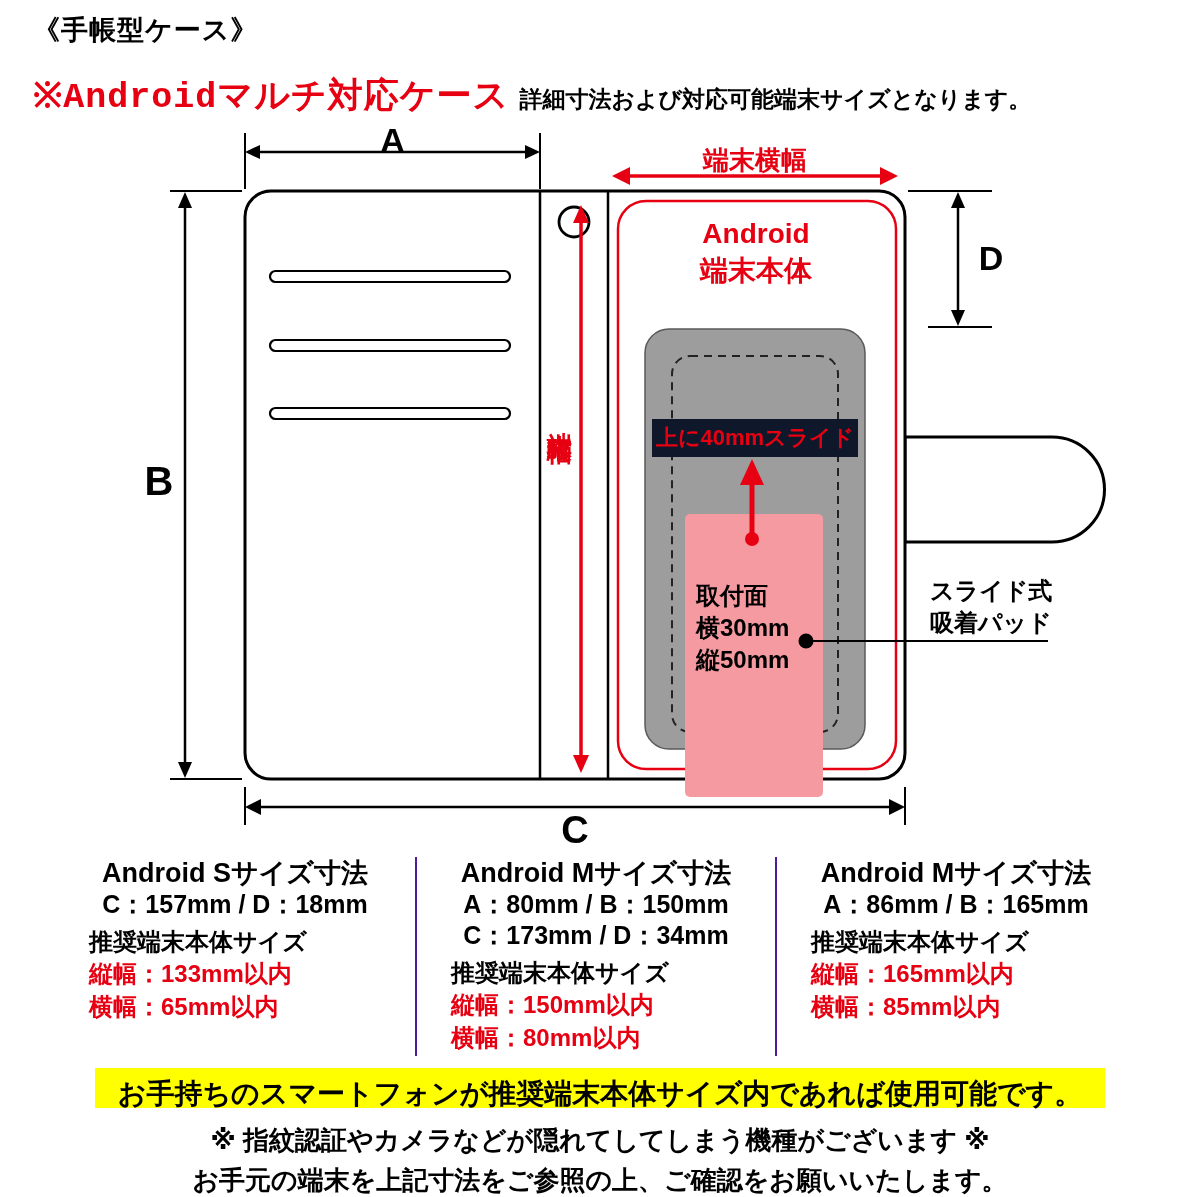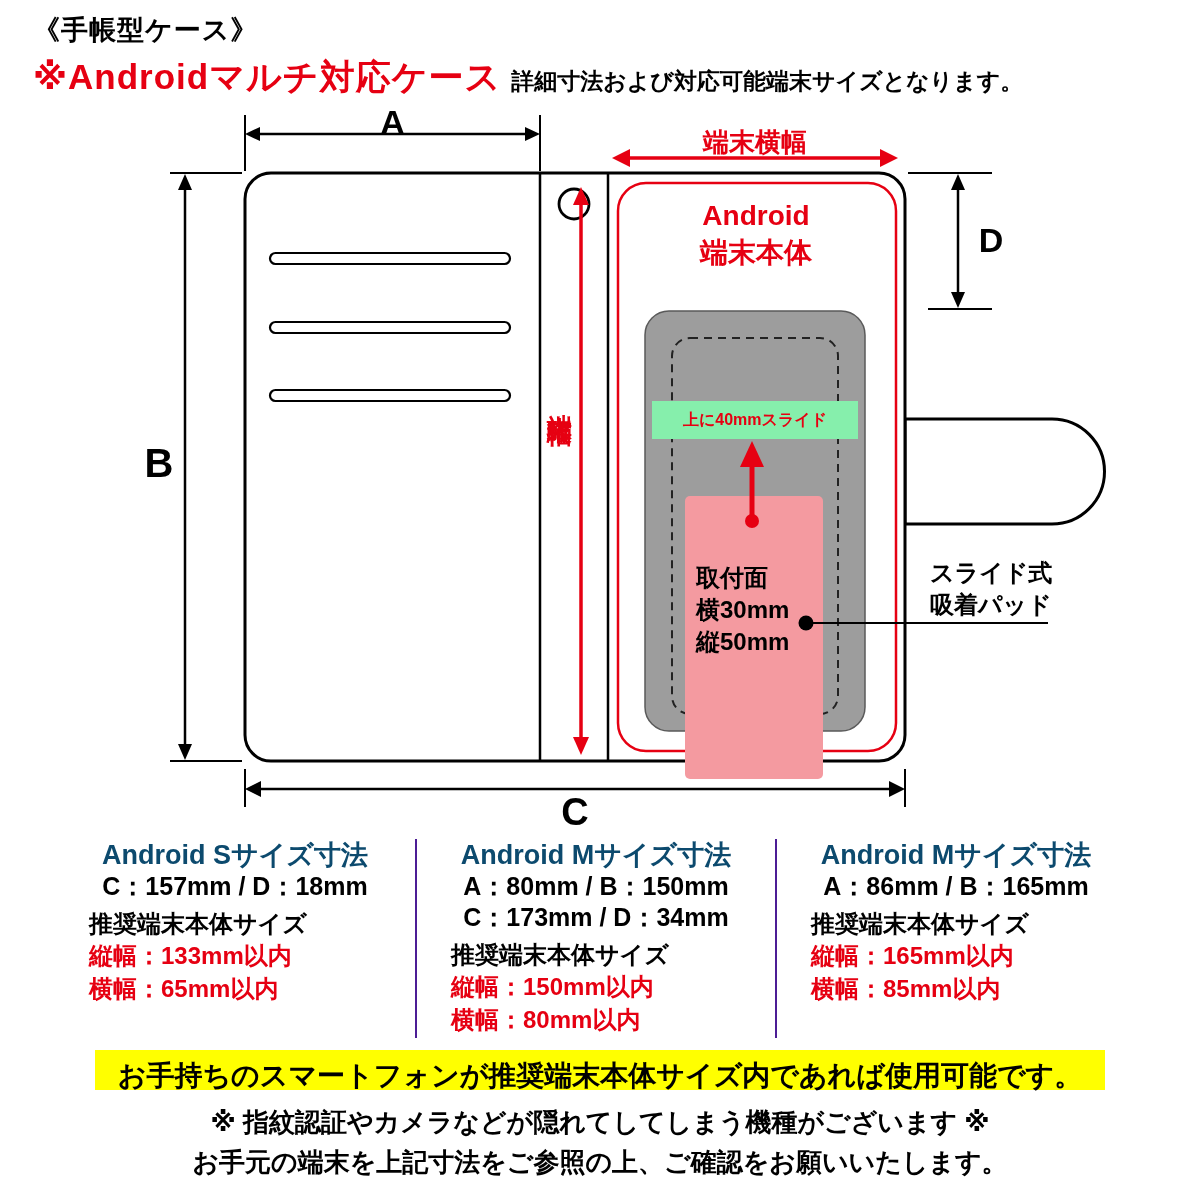--- a/index.html
+++ b/index.html
@@ -2,44 +2,44 @@
 <html><head>
 <meta charset="utf-8">
 <style>
   html,body{margin:0;padding:0;background:#fff;}
   body{width:1200px;height:1197px;overflow:hidden;font-family:"Liberation Sans","DejaVu Sans",sans-serif;color:#000;}
   .page{position:relative;width:1200px;height:1197px;}
 
   
   .hdr{padding:12px 0 0 33px;}
   .hdr-cat{font-size:27px;font-weight:600;letter-spacing:1px;}
-  .hdr-row{display:flex;align-items:baseline;gap:10px;margin-top:6px;}
+  .hdr-row{display:flex;align-items:baseline;gap:10px;margin-top:22px;font-family:Liberation Mono, monospace;}
   .hdr-title{color:#e60012;font-size:35px;font-weight:800;letter-spacing:1px;}
   .hdr-sub{font-size:23px;font-weight:700;}
 
   
   .diagram{position:relative;width:1200px;height:720px;}
   .diagram svg{position:absolute;left:0;top:0;}
   .dlbl{position:absolute;z-index:2;}
   .lbl-a{left:245px;top:2px;width:295px;text-align:center;font-size:34px;font-weight:800;}
   .lbl-devw{left:612px;top:24px;width:286px;text-align:center;font-size:26px;font-weight:800;color:#e60012;}
   .lbl-b{left:136px;top:340px;width:46px;text-align:center;font-size:40px;font-weight:800;}
   .lbl-c{left:455px;top:690px;width:240px;text-align:center;font-size:38px;font-weight:800;}
   .lbl-d{left:968px;top:120px;width:46px;text-align:center;font-size:34px;font-weight:800;}
   .lbl-android{left:640px;top:96px;width:232px;text-align:center;color:#e60012;font-size:28px;font-weight:800;line-height:37px;}
   .lbl-devh{left:544px;top:292px;writing-mode:vertical-rl;text-orientation:upright;color:#e60012;font-size:25px;font-weight:800;letter-spacing:3px;}
-  .slide-box{left:652px;top:300px;width:206px;height:38px;background:#86efac;color:#e60012;font-size:16px;font-weight:800;text-align:center;line-height:38px;}
+  .slide-box{left:652px;top:300px;width:206px;height:38px;background:#0f172a;color:#e60012;font-size:22px;font-weight:800;text-align:center;line-height:38px;}
   .pad-text{left:696px;top:461px;font-size:24px;font-weight:600;line-height:32px;}
   .suction-text{left:930px;top:456px;font-size:24px;font-weight:600;line-height:32px;}
 
   
   .sizes{display:flex;margin:18px 0 0 55px;width:1080px;}
   .size-col{width:360px;box-sizing:border-box;padding-bottom:2px;}
   .size-col + .size-col{border-left:2px solid #4c1d95;}
-  .sz-title{color:#0c4a6e;font-size:27px;font-weight:800;text-align:center;line-height:32px;}
+  .sz-title{color:#000000;font-size:27px;font-weight:800;text-align:center;line-height:32px;}
   .sz-row{font-size:25px;font-weight:700;text-align:center;line-height:31px;}
   .sz-rec-title{font-size:24px;font-weight:800;margin:7px 0 0 34px;line-height:30px;}
   .sz-rec{color:#e60012;font-size:24px;font-weight:800;margin-left:34px;line-height:33px;}
 
   
   .banner{width:1010px;height:40px;margin:12px auto 0 auto;background:#ffff00;color:#000;
           font-size:28px;font-weight:800;text-align:center;line-height:52px;}
   .footer{margin-top:12px;text-align:center;font-size:26px;font-weight:600;line-height:40px;}
 </style>
 </head>

